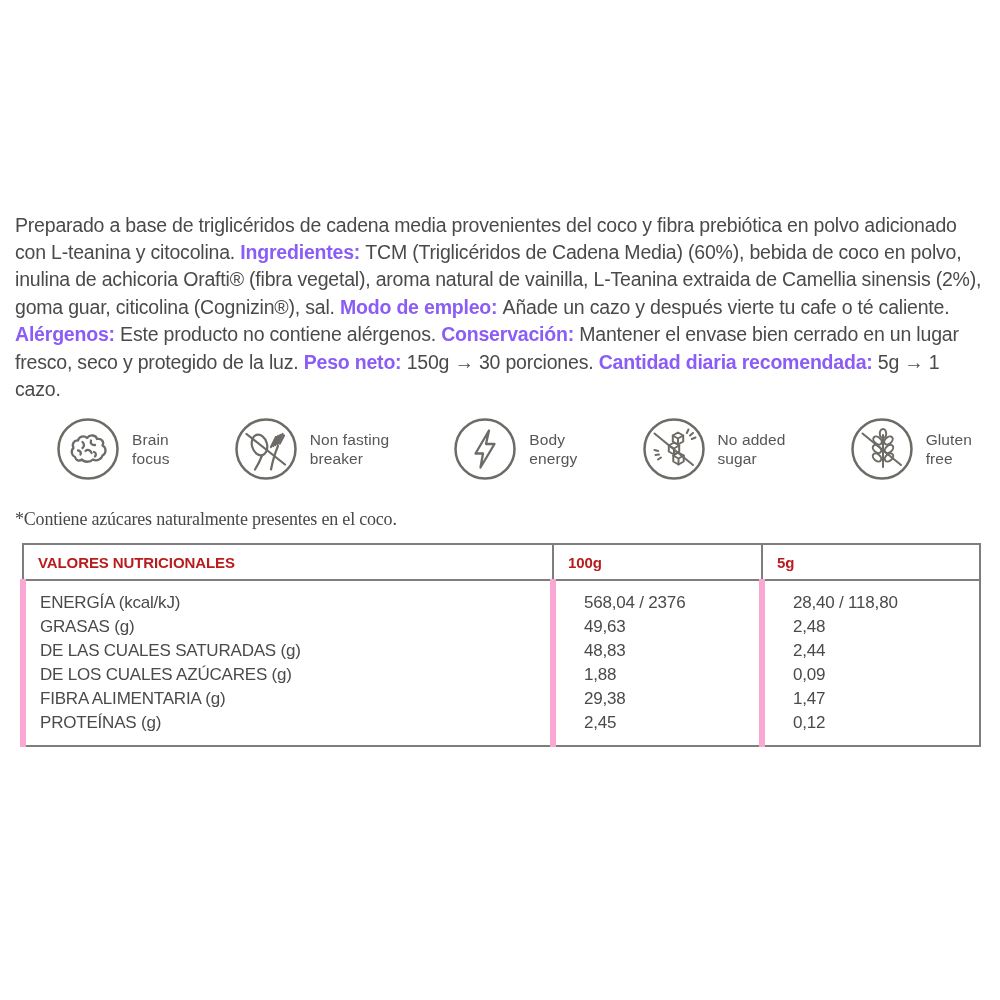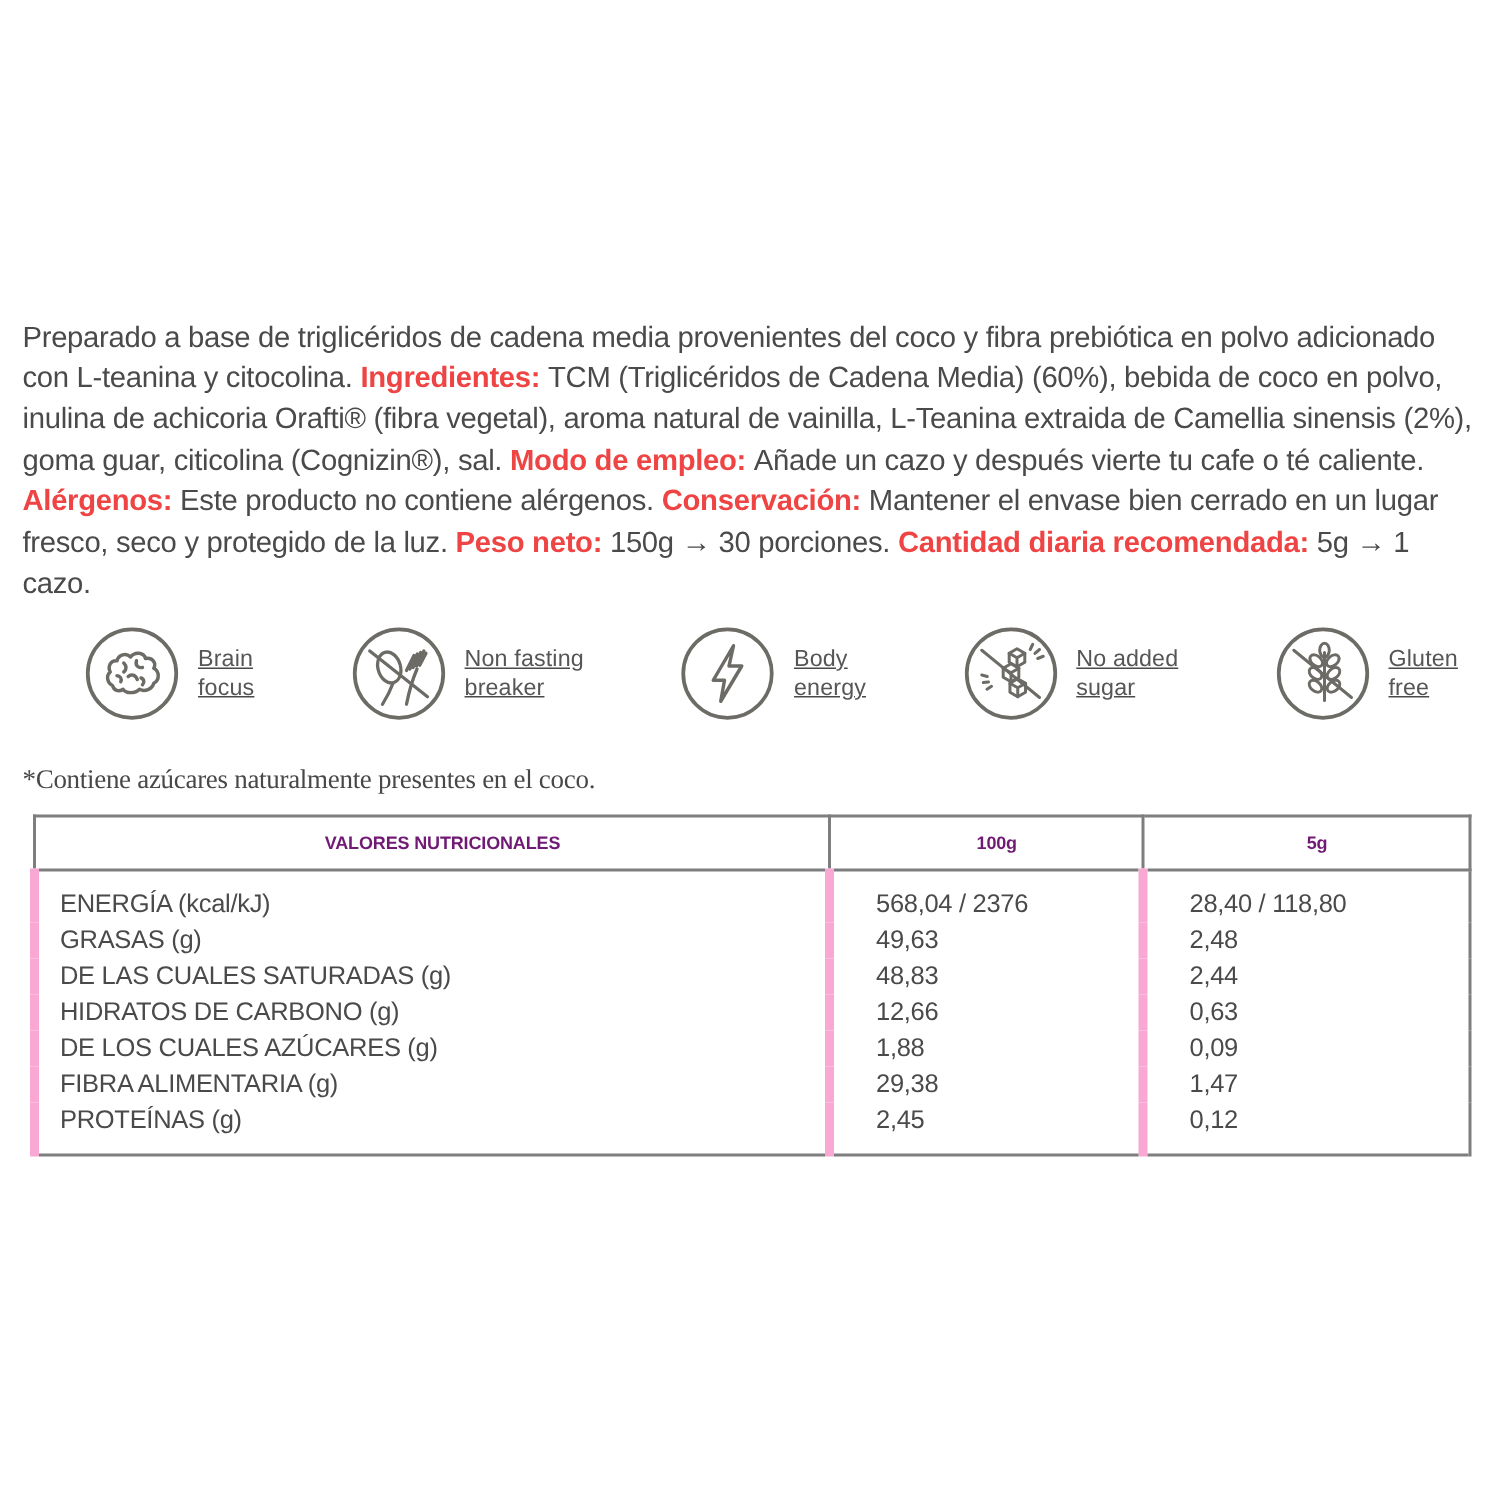--- a/index.html
+++ b/index.html
@@ -15,31 +15,31 @@
   .description {
     position: absolute;
     top: 192px; left: 15px;
     width: 968px;
     font-size: 19.5px;
     line-height: 27.4px;
     letter-spacing: -0.2px;
     color: #4a4a4a;
     text-align: left;
   }
-  .description strong { color: #ef4444; font-weight: 700; }
+  .description strong { color: #8b5cf6; font-weight: 700; }
 
   
   .badges {
     position: absolute;
     top: 417px; left: 56px; right: 28px;
     display: flex;
     justify-content: space-between;
     align-items: center;
   }
-  .badge { display: flex; align-items: center; text-decoration: underline; }
+  .badge { display: flex; align-items: center; }
   .badge-icon { flex: 0 0 auto; width: 64px; height: 64px; }
   .badge-label {
     margin-left: 12px;
     font-size: 15.5px;
     line-height: 19px;
     color: #565656;
     letter-spacing: 0.1px;
     white-space: nowrap;
   }
   .badge-icon svg { display: block; }
@@ -61,24 +61,24 @@
     width: 957px;
     border-collapse: collapse;
     border: 2px solid #7e7e7e;
     table-layout: fixed;
   }
   table.nutrition col.c1 { width: 530px; }
   table.nutrition col.c2 { width: 209px; }
   table.nutrition col.c3 { width: 218px; }
   table.nutrition th {
     border: 2px solid #7e7e7e;
-    text-align: center;
-    font-size: 12px;
+    text-align: left;
+    font-size: 15px;
     font-weight: 700;
-    color: #701a75;
+    color: #b91c1c;
     letter-spacing: -0.1px;
     height: 34px;
     padding: 0 0 0 14px;
     vertical-align: middle;
   }
   table.nutrition td {
     border-left: 6px solid #f9a8d4;
     border-right: 2px solid #7e7e7e;
     font-size: 17px;
     line-height: 24px;
@@ -229,25 +229,20 @@
         <td>GRASAS (g)</td>
         <td class="v">49,63</td>
         <td class="v">2,48</td>
       </tr>
       <tr>
         <td>DE LAS CUALES SATURADAS (g)</td>
         <td class="v">48,83</td>
         <td class="v">2,44</td>
       </tr>
       <tr>
-        <td>HIDRATOS DE CARBONO (g)</td>
-        <td class="v">12,66</td>
-        <td class="v">0,63</td>
-      </tr>
-      <tr>
         <td>DE LOS CUALES AZÚCARES (g)</td>
         <td class="v">1,88</td>
         <td class="v">0,09</td>
       </tr>
       <tr>
         <td>FIBRA ALIMENTARIA (g)</td>
         <td class="v">29,38</td>
         <td class="v">1,47</td>
       </tr>
       <tr>

